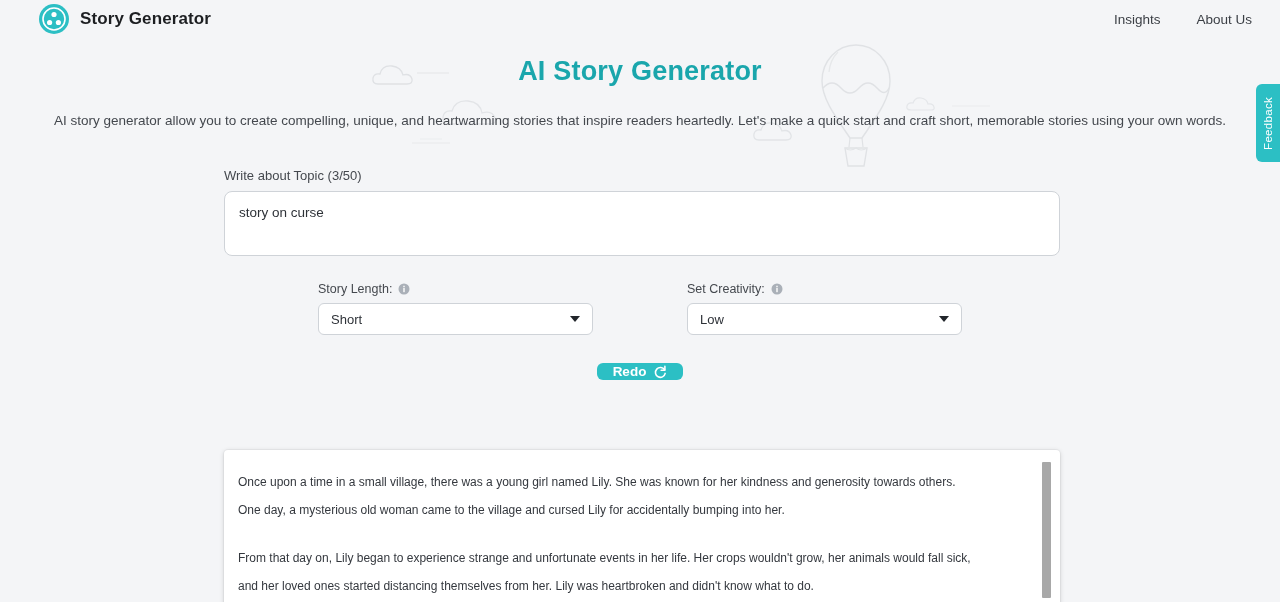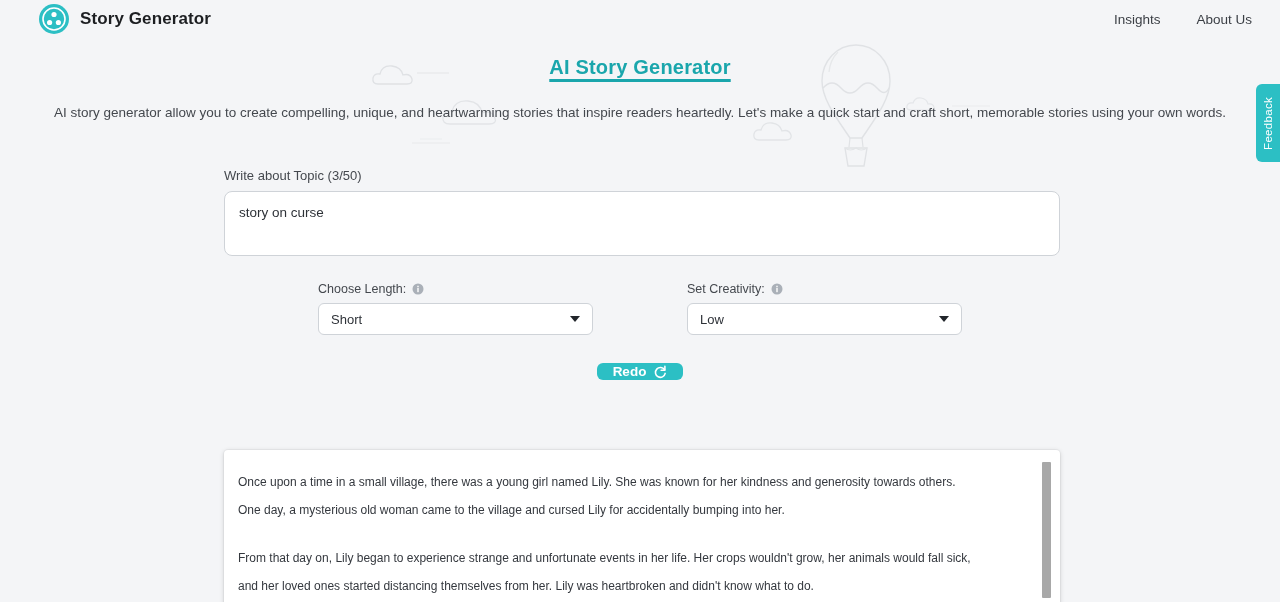--- a/index.html
+++ b/index.html
@@ -22,22 +22,22 @@
   .nav { margin-left: auto; margin-right: 28px; display: flex; gap: 36px; }
   .nav-link { font-size: 13.5px; color: #3b3f45; text-decoration: none; }
 
   
   .decor { position: absolute; inset: 0; pointer-events: none; }
   .decor svg { position: absolute; }
 
   
   .hero { position: absolute; top: 56px; left: 0; width: 1280px; text-align: center; }
   .hero-title {
-    font-size: 20px; font-weight: bold; color: #1aa6ac;
-    text-decoration: underline; text-underline-offset: 5px;
+    font-size: 27px; font-weight: bold; color: #1aa6ac;
+    text-underline-offset: 5px;
     text-decoration-thickness: 3px; letter-spacing: .2px;
   }
   .hero-sub {
     margin-top: 24px; font-size: 13.5px; color: #44484e; line-height: 20px;
   }
 
   
   .form { position: absolute; top: 168px; left: 224px; width: 836px; }
   .field-label { font-size: 13px; color: #44484e; margin-bottom: 8px; }
   .topic-box {
@@ -166,21 +166,21 @@
   </div>
 
   <div class="form">
     <div class="field-label">Write about Topic (3/50)</div>
     <textarea class="topic-box" rows="3" placeholder="" style="">story on curse</textarea>
   </div>
 
   <div class="selects">
     <div class="select-group">
       <div class="select-label">
-        <span>Choose Length:</span>
+        <span>Story Length:</span>
         <svg class="info-icon" viewBox="0 0 14 14">
           <circle cx="7" cy="7" r="6.4" fill="#aab0b8"></circle>
           <rect x="6.2" y="5.7" width="1.6" height="5" fill="#fff"></rect>
           <rect x="6.2" y="3.2" width="1.6" height="1.7" fill="#fff"></rect>
         </svg>
       </div>
       <div class="select-control">
         <span>Short</span>
         <span class="caret"></span>
       </div>

